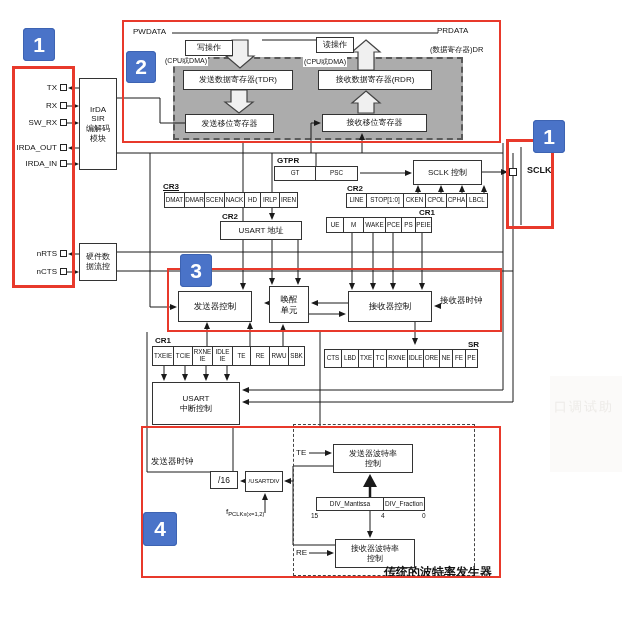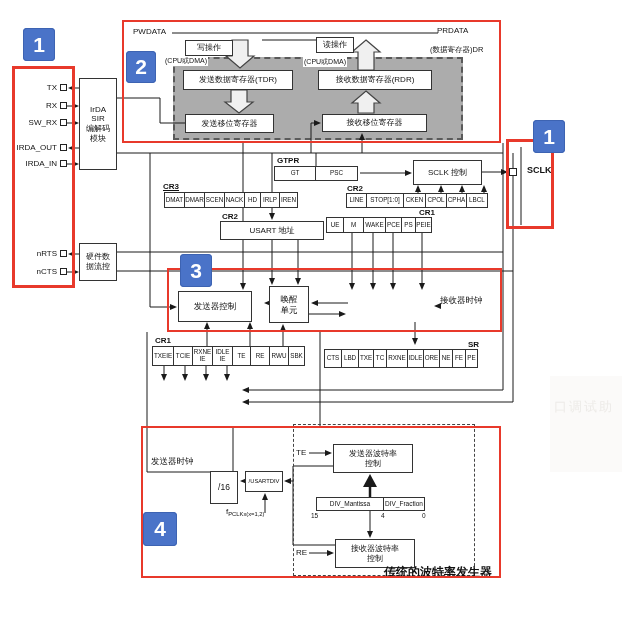--- a/index.html
+++ b/index.html
@@ -214,37 +214,38 @@
   <div class="reg" style="left:347px;top:193px;">
     <div class="c" style="width:21px;height:15px;">LINE</div>
     <div class="c" style="width:38px;height:15px;">STOP[1:0]</div>
     <div class="c" style="width:23px;height:15px;">CKEN</div>
     <div class="c" style="width:22px;height:15px;">CPOL</div>
     <div class="c" style="width:21px;height:15px;">CPHA</div>
     <div class="c" style="width:22px;height:15px;">LBCL</div>
   </div>
 
   <div class="rlabel" style="left:222px;top:212px;">CR2</div>
-  <div class="bx" style="left:220px;top:221px;width:104px;height:19px;font-size:8px;">USART 地址</div>
+  <div class="bx" style="left:220px;top:221px;width:82px;height:19px;font-size:8px;">USART 地址</div>
 
   <div class="rlabel" style="left:419px;top:208px;">CR1</div>
   <div class="reg" style="left:327px;top:217px;">
     <div class="c" style="width:18px;height:16px;">UE</div>
     <div class="c" style="width:21px;height:16px;">M</div>
     <div class="c" style="width:23px;height:16px;">WAKE</div>
     <div class="c" style="width:17px;height:16px;">PCE</div>
     <div class="c" style="width:15px;height:16px;">PS</div>
     <div class="c" style="width:17px;height:16px;">PEIE</div>
   </div>
 
   <div class="bx" style="left:178px;top:291px;width:74px;height:31px;font-size:8.5px;">发送器控制</div>
   <div class="bx" style="left:269px;top:286px;width:40px;height:37px;font-size:8.5px;">
     <span>唤醒</span>
     <span>单元</span>
   </div>
+  <div class="bx" style="left:348px;top:291px;width:84px;height:31px;font-size:8.5px;">接收器控制</div>
   <div class="lbl" style="left:440px;top:295px;font-size:8.5px;">接收器时钟</div>
 
   <div class="rlabel" style="left:155px;top:336px;">CR1</div>
   <div class="reg" style="left:153px;top:346px;">
     <div class="c" style="width:22px;height:20px;">TXEIE</div>
     <div class="c" style="width:20px;height:20px;">TCIE</div>
     <div class="c" style="width:21px;height:20px;">RXNE IE</div>
     <div class="c" style="width:21px;height:20px;">IDLE IE</div>
     <div class="c" style="width:19px;height:20px;">TE</div>
     <div class="c" style="width:20px;height:20px;">RE</div>
@@ -259,23 +260,27 @@
     <div class="c" style="width:16px;height:19px;">TXE</div>
     <div class="c" style="width:14px;height:19px;">TC</div>
     <div class="c" style="width:22px;height:19px;">RXNE</div>
     <div class="c" style="width:17px;height:19px;">IDLE</div>
     <div class="c" style="width:17px;height:19px;">ORE</div>
     <div class="c" style="width:14px;height:19px;">NE</div>
     <div class="c" style="width:14px;height:19px;">FE</div>
     <div class="c" style="width:13px;height:19px;">PE</div>
   </div>
 
+  <div class="bx" style="left:152px;top:382px;width:88px;height:43px;font-size:8px;">
+    <span>USART</span>
+    <span>中断控制</span>
+  </div>
 
   <div class="lbl" style="left:151px;top:456px;font-size:8.5px;">发送器时钟</div>
-  <div class="bx" style="left:210px;top:471px;width:28px;height:33px;font-size:8.5px;">/16</div>
+  <div class="bx" style="left:210px;top:471px;width:28px;height:18px;font-size:8.5px;">/16</div>
   <div class="bx" style="left:245px;top:471px;width:38px;height:21px;font-size:5.8px;">/USARTDIV</div>
   <div class="lbl" style="left:226px;top:507px;font-size:8px;"><span>f</span><span style="font-size:5.8px;vertical-align:-2px;">PCLKx(x=1,2)</span></div>
 
   <div class="dashedbrr" style="left:293px;top:424px;width:182px;height:152px;"></div>
   <div class="rlabel" style="left:342px;top:448px;font-size:9.5px;">USART_BRR</div>
 
   <div class="lbl" style="left:296px;top:448px;">TE</div>
   <div class="bx" style="left:333px;top:444px;width:80px;height:29px;font-size:8px;">
     <span>发送器波特率</span>
     <span>控制</span>

